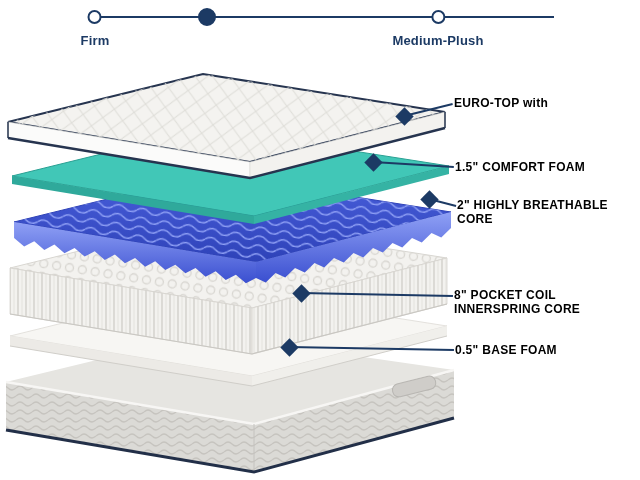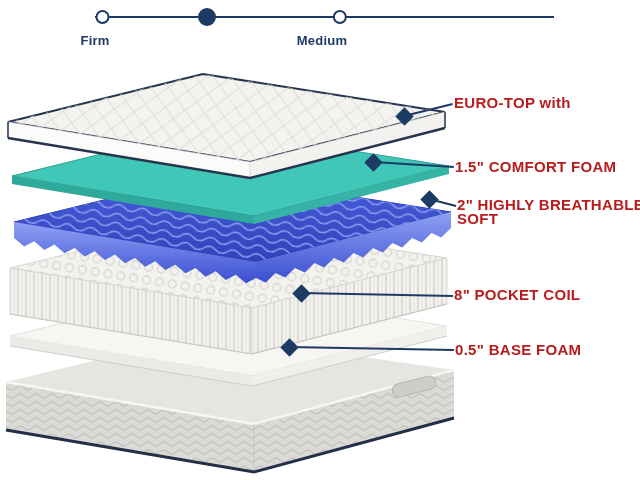--- a/index.html
+++ b/index.html
@@ -5,29 +5,29 @@
   *{box-sizing:border-box;margin:0;padding:0}
   html,body{width:640px;height:480px;background:#ffffff;overflow:hidden;
     font-family:"Liberation Sans",sans-serif}
   .stage{position:relative;width:640px;height:480px}
   .diagram-svg{position:absolute;left:0;top:0;width:640px;height:480px}
 
   
   .firmness{position:absolute;left:0;top:0;width:640px;height:58px;z-index:5}
   .f-track{position:absolute;left:95px;top:16px;width:459px;height:2px;background:#1c3a64}
   .f-opt{position:absolute;top:10px;transform:translateX(-50%);display:flex;
-    flex-direction:column;align-items:flex-end;cursor:pointer}
+    flex-direction:column;align-items:center;cursor:pointer}
   .f-dot{width:14px;height:14px;border-radius:50%;background:#fff;
     border:2.5px solid #1c3a64;margin-bottom:9px}
   .f-opt.selected .f-dot{width:18px;height:18px;background:#1c3a64;border-width:2px;
     margin-top:-2px;margin-bottom:7px}
   .f-label{font-size:13px;font-weight:bold;color:#1c3a64;white-space:nowrap;letter-spacing:.2px}
 
   
-  .layer-label{position:absolute;color:#b91c1c;font-size:15px;font-weight:bold;
+  .layer-label{position:absolute;color:#000000;font-size:12px;font-weight:bold;
     letter-spacing:.3px;line-height:14px;white-space:nowrap;z-index:4}
   .diamond{position:absolute;width:13px;height:13px;background:#1c3a64;
     transform:rotate(45deg);z-index:4}
   .connector{position:absolute;height:1.6px;background:#1c3a64;
     transform-origin:0 50%;z-index:3}
 </style>
 </head>
 <body>
 
 <div class="stage">
@@ -112,23 +112,23 @@
 
   <div class="firmness">
     <div class="f-track"></div>
     <div class="f-opt" style="left:95px">
       <span class="f-dot"></span>
       <span class="f-label">Firm</span>
     </div>
     <div class="f-opt selected" style="left:207px">
       <span class="f-dot"></span>
     </div>
-    <div class="f-opt" style="left:322px">
+    <div class="f-opt" style="left:438px">
       <span class="f-dot"></span>
-      <span class="f-label">Medium</span>
+      <span class="f-label">Medium-Plush</span>
     </div>
   </div>
 
   <div class="diamond" style="left:398px;top:110px"></div>
   <div class="diamond" style="left:367px;top:156px"></div>
   <div class="diamond" style="left:423px;top:193px"></div>
   <div class="diamond" style="left:295px;top:287px"></div>
   <div class="diamond" style="left:283px;top:341px"></div>
 
   <div class="connector" style="left:404px;top:115px;width:50px;transform:rotate(-13.8deg)"></div>
@@ -139,23 +139,24 @@
 
   <div class="layer-label" style="left:454px;top:96px">
     <div>EURO-TOP with</div>
   </div>
   <div class="layer-label" style="left:455px;top:160px">
     <div>1.5" COMFORT FOAM</div>
     <div></div>
   </div>
   <div class="layer-label" style="left:457px;top:198px">
     <div>2" HIGHLY BREATHABLE</div>
-    <div>SOFT</div>
+    <div>CORE</div>
   </div>
   <div class="layer-label" style="left:454px;top:288px">
     <div>8" POCKET COIL</div>
+    <div>INNERSPRING CORE</div>
   </div>
   <div class="layer-label" style="left:455px;top:343px">
     <div>0.5" BASE FOAM</div>
     <div></div>
   </div>
 
 </div>
 
 </body></html>

